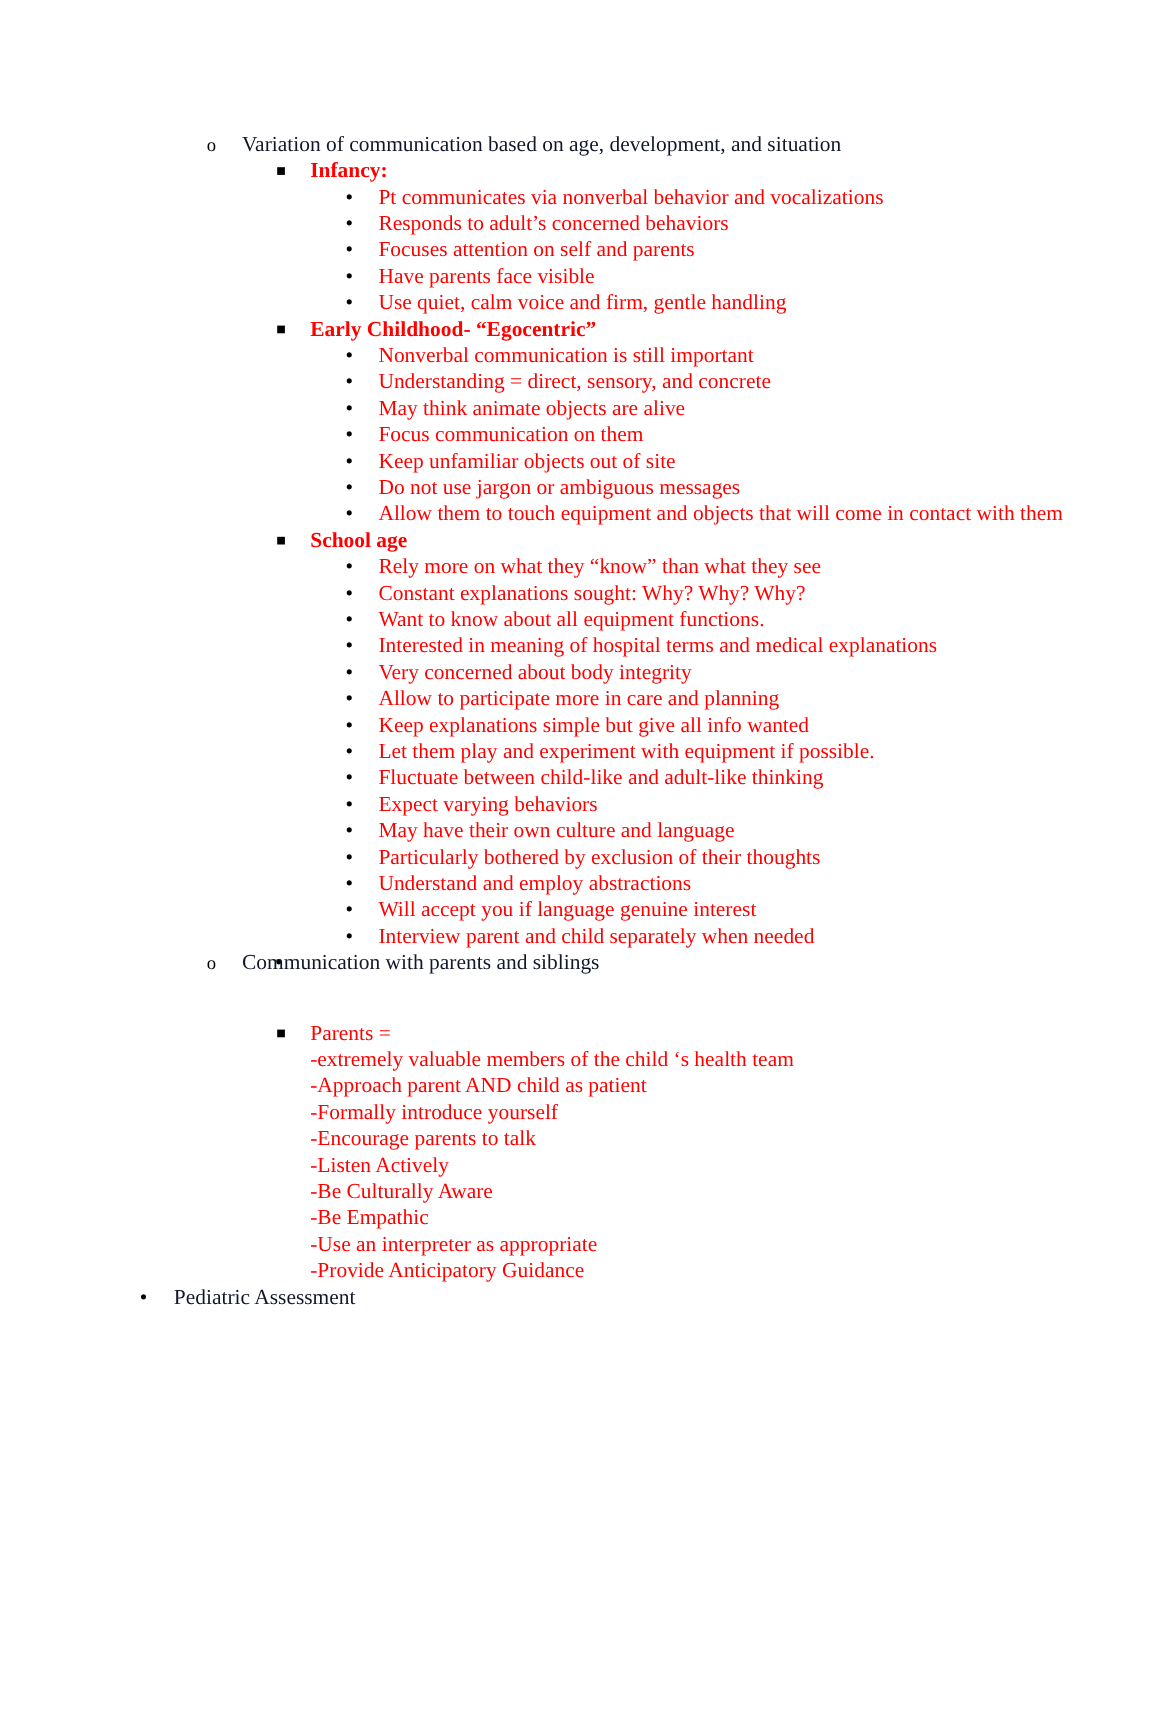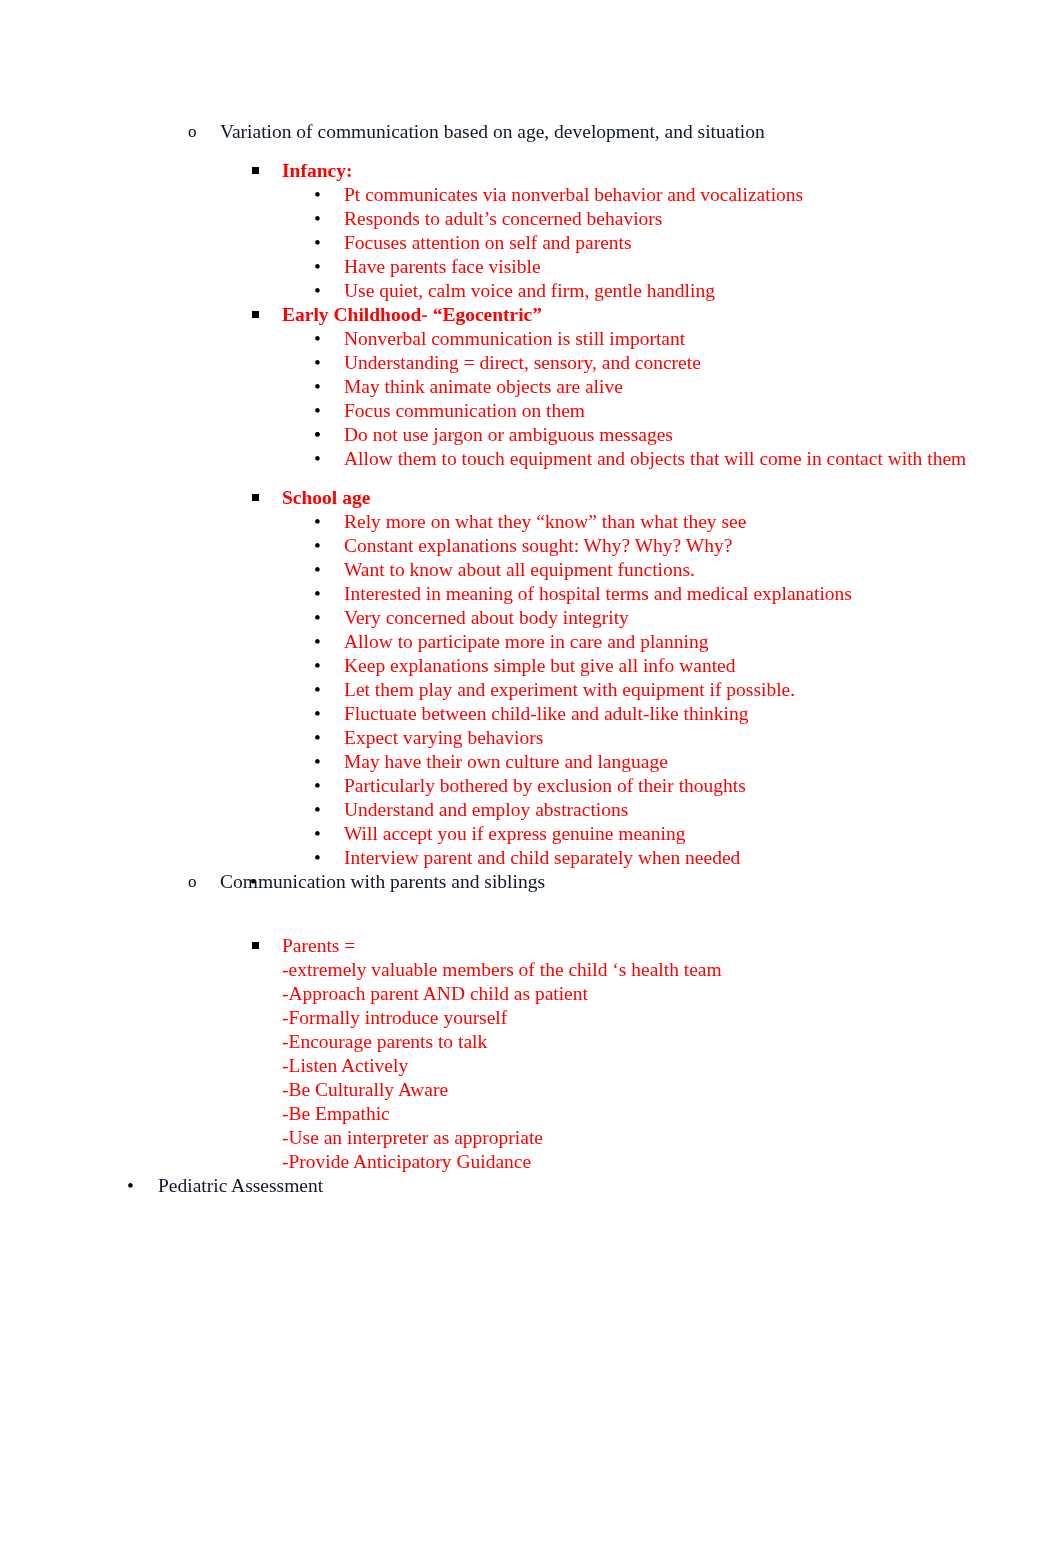--- a/index.html
+++ b/index.html
@@ -76,21 +76,21 @@
   .lvl3r { padding-left: 282px; }
   .lvl3r > .bullet { left: 250px; font-size: 19.5px; }
 
   
   .lvl4 { padding-left: 344px; }
   .lvl4 > .bullet { left: 314px; font-size: 19.5px; }
 
   .red { color: #FF0000; }
   .black { color: #0f172a; }
 
-  .heading-red { color: #FF0000; font-weight: bold; margin-top: 15px; }
+  .heading-red { color: #FF0000; font-weight: bold; }
   .normal-red { color: #FF0000; font-weight: bold; }
 
   .multiline { white-space: pre-line; margin-top: 40px; }
 </style>
 </head>
 <body>
 
 <div class="page">
   <div class="doc-body">
 
@@ -141,20 +141,21 @@
     <div class="item lvl4">
       <span class="bullet">•</span>
       <span class="txt red">May think animate objects are alive</span>
     </div>
     <div class="item lvl4">
       <span class="bullet">•</span>
       <span class="txt red">Focus communication on them</span>
     </div>
     <div class="item lvl4">
       <span class="bullet">•</span>
+      <span class="txt red">Keep unfamiliar objects out of site</span>
     </div>
     <div class="item lvl4">
       <span class="bullet">•</span>
       <span class="txt red">Do not use jargon or ambiguous messages</span>
     </div>
     <div class="item lvl4">
       <span class="bullet">•</span>
       <span class="txt red">Allow them to touch equipment and objects that will come in contact with them</span>
     </div>
 
@@ -212,21 +213,21 @@
     <div class="item lvl4">
       <span class="bullet">•</span>
       <span class="txt red">Particularly bothered by exclusion of their thoughts</span>
     </div>
     <div class="item lvl4">
       <span class="bullet">•</span>
       <span class="txt red">Understand and employ abstractions</span>
     </div>
     <div class="item lvl4">
       <span class="bullet">•</span>
-      <span class="txt red">Will accept you if express genuine meaning</span>
+      <span class="txt red">Will accept you if language genuine interest</span>
     </div>
     <div class="item lvl4">
       <span class="bullet">•</span>
       <span class="txt red">Interview parent and child separately when needed</span>
     </div>
 
     <div class="item lvl3r">
       <span class="bullet">•</span>
     </div>
 

